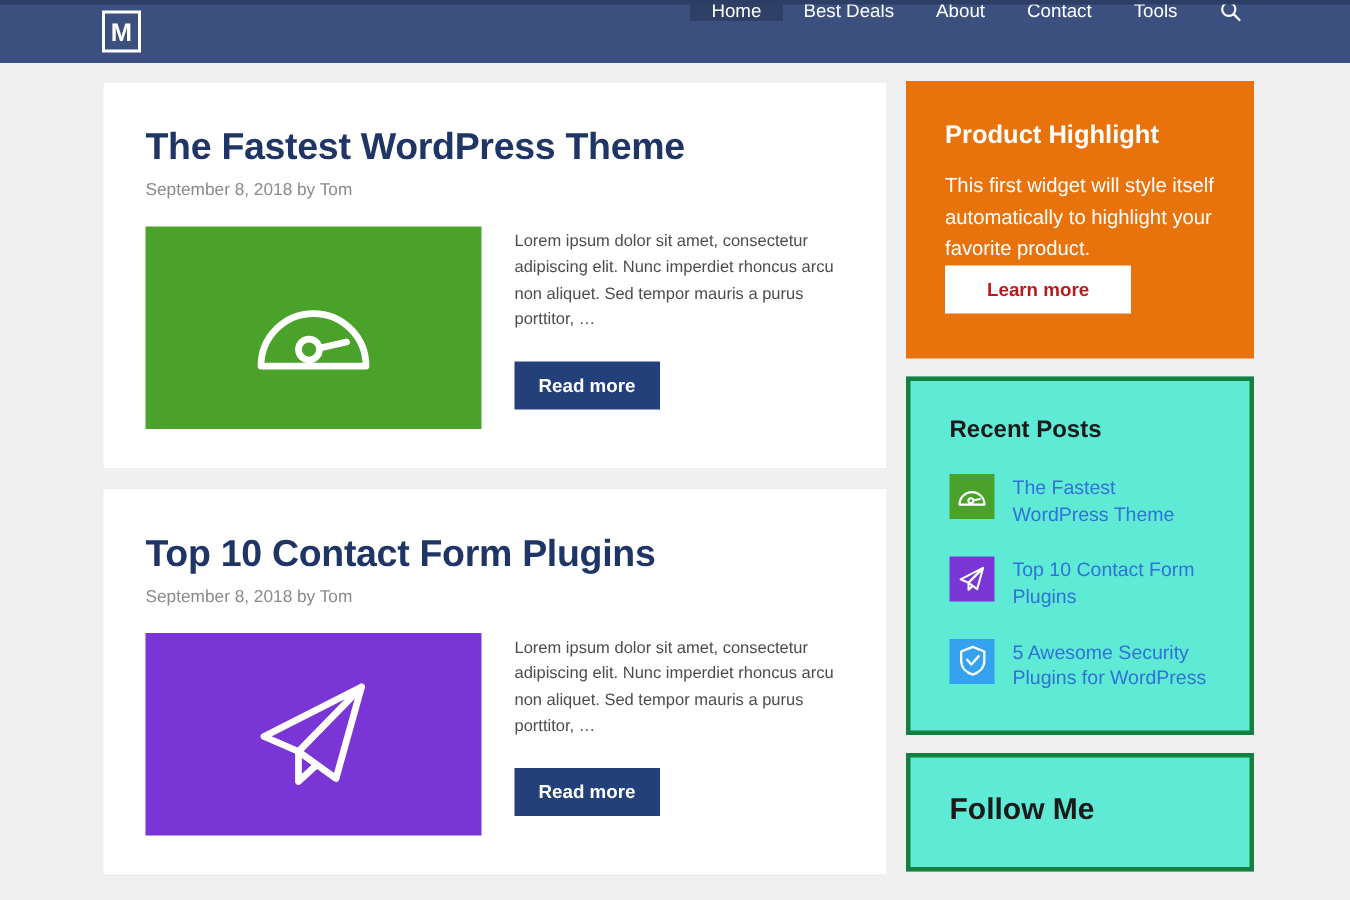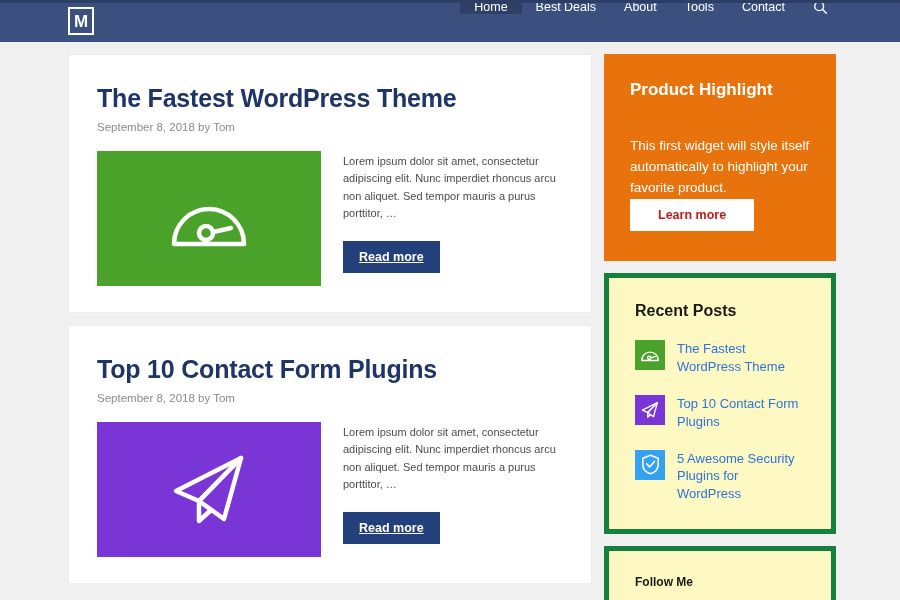--- a/index.html
+++ b/index.html
@@ -148,39 +148,38 @@
   .btn-readmore {
     display: inline-block;
     background: #24407a;
     color: #ffffff;
     font-size: 12.5px;
     font-weight: bold;
     padding: 9px 16px;
     border: none;
     cursor: pointer;
     font-family: inherit;
-    text-decoration: underline;
   }
 
   
   .widget {
-    background: #fef9c3;
-    border: 5px solid #15803d;
+    background: #5eead4;
+    border: 3px solid #15803d;
     margin-bottom: 12px;
   }
   .widget-highlight {
     background: #e8720c;
     border: none;
     padding: 26px 26px 30px 26px;
   }
   .widget-highlight .widget-title {
     color: #ffffff;
     font-size: 17px;
     font-weight: bold;
-    margin-bottom: 36px;
+    margin-bottom: 14px;
   }
   .highlight-text {
     color: #ffffff;
     font-size: 13.5px;
     line-height: 1.55;
   }
   .btn-learnmore {
     display: inline-block;
     background: #ffffff;
     color: #b91c1c;
@@ -226,39 +225,39 @@
     line-height: 1.38;
     text-decoration: none;
     cursor: pointer;
   }
 
   .widget-follow {
     padding: 24px 26px 26px 26px;
   }
   .widget-follow .widget-title {
     color: #1a1a1a;
-    font-size: 12px;
+    font-size: 20px;
     font-weight: bold;
   }
 </style>
 </head>
 <body>
 
 <header class="site-header">
 
   <div class="logo-wrap">
     <div class="logo-mark">M</div>
   </div>
 
   <nav class="main-nav">
     <a class="nav-item is-active" href="#">Home</a>
     <a class="nav-item" href="#">Best Deals</a>
     <a class="nav-item" href="#">About</a>
+    <a class="nav-item" href="#">Contact</a>
     <a class="nav-item" href="#">Tools</a>
-    <a class="nav-item" href="#">Contact</a>
 
     <div class="nav-search">
       <svg width="15" height="15" viewBox="0 0 16 16">
         <circle cx="6.6" cy="6.6" r="4.7" fill="none" stroke="#ffffff" stroke-width="1.5"></circle>
         <line x1="10.2" y1="10.2" x2="14.2" y2="14.2" stroke="#ffffff" stroke-width="1.6" stroke-linecap="round"></line>
       </svg>
     </div>
   </nav>
 </header>
 

